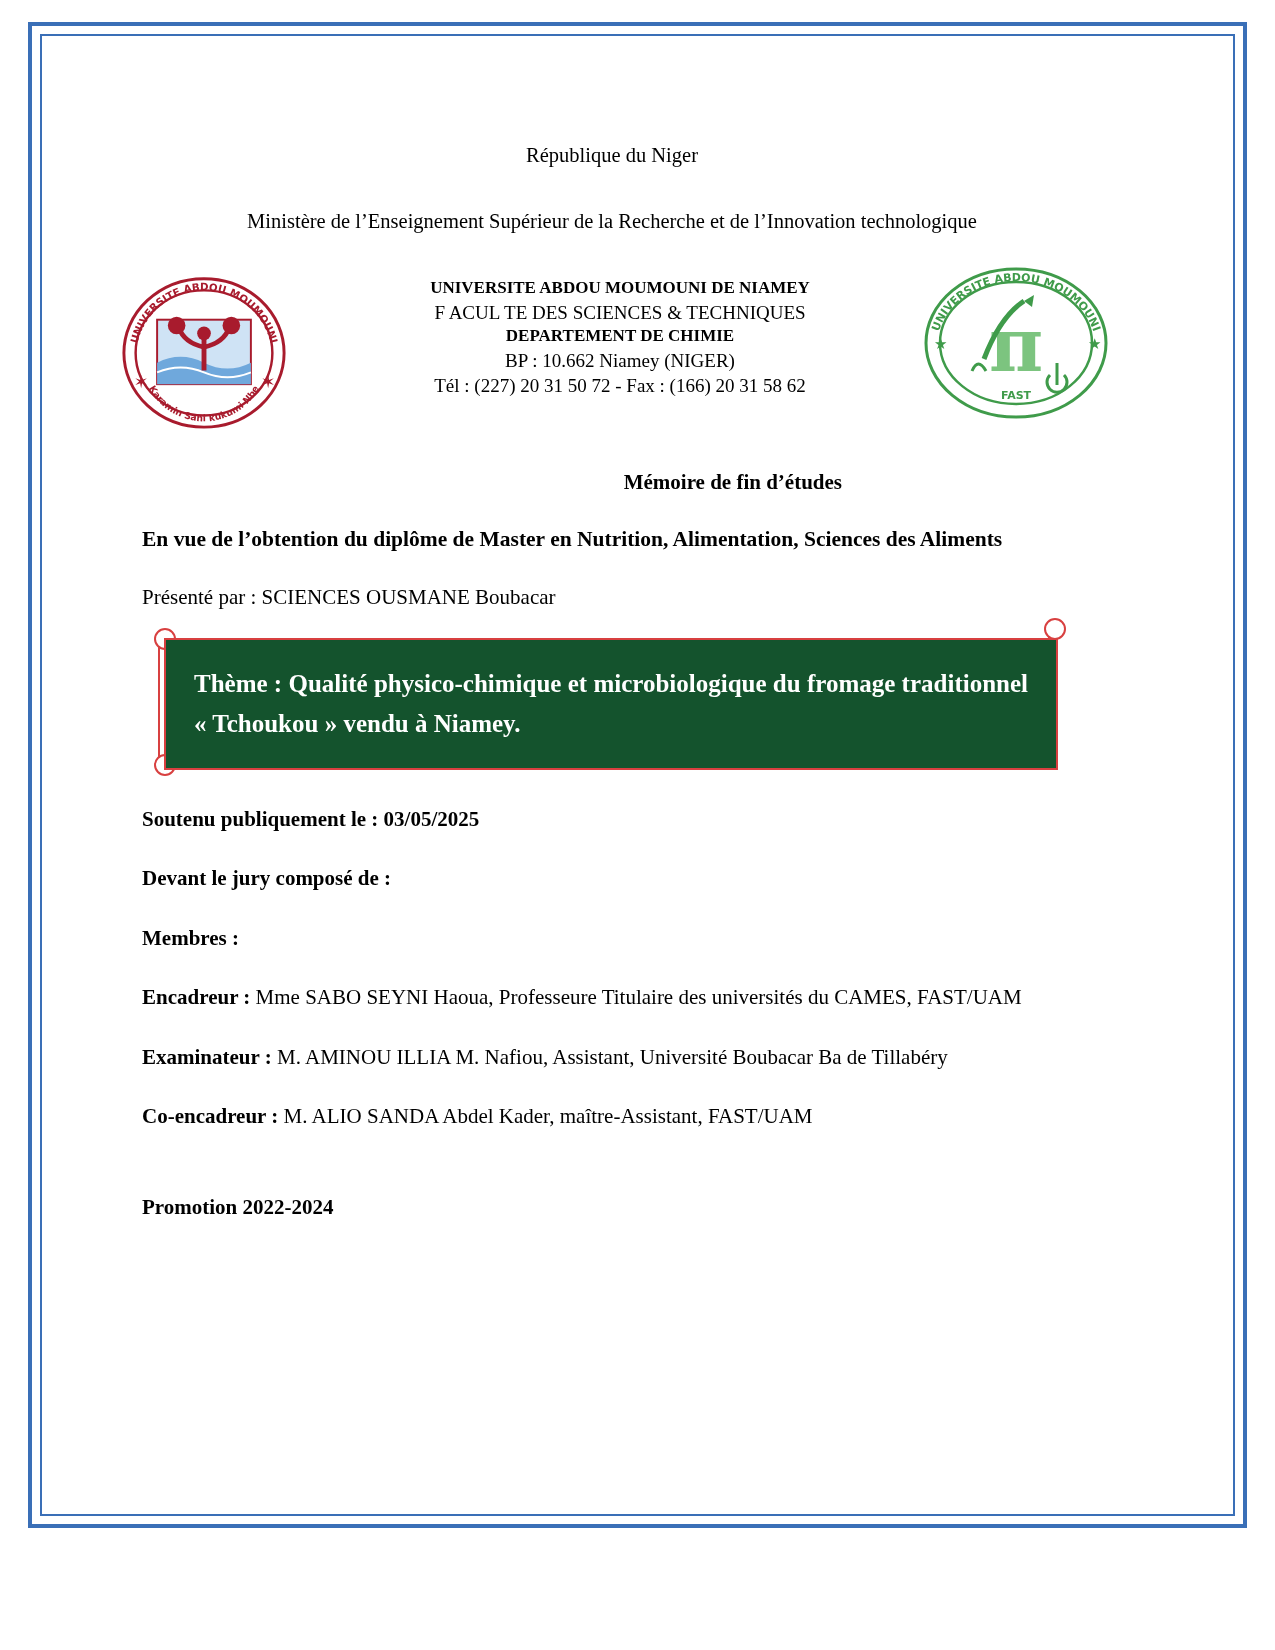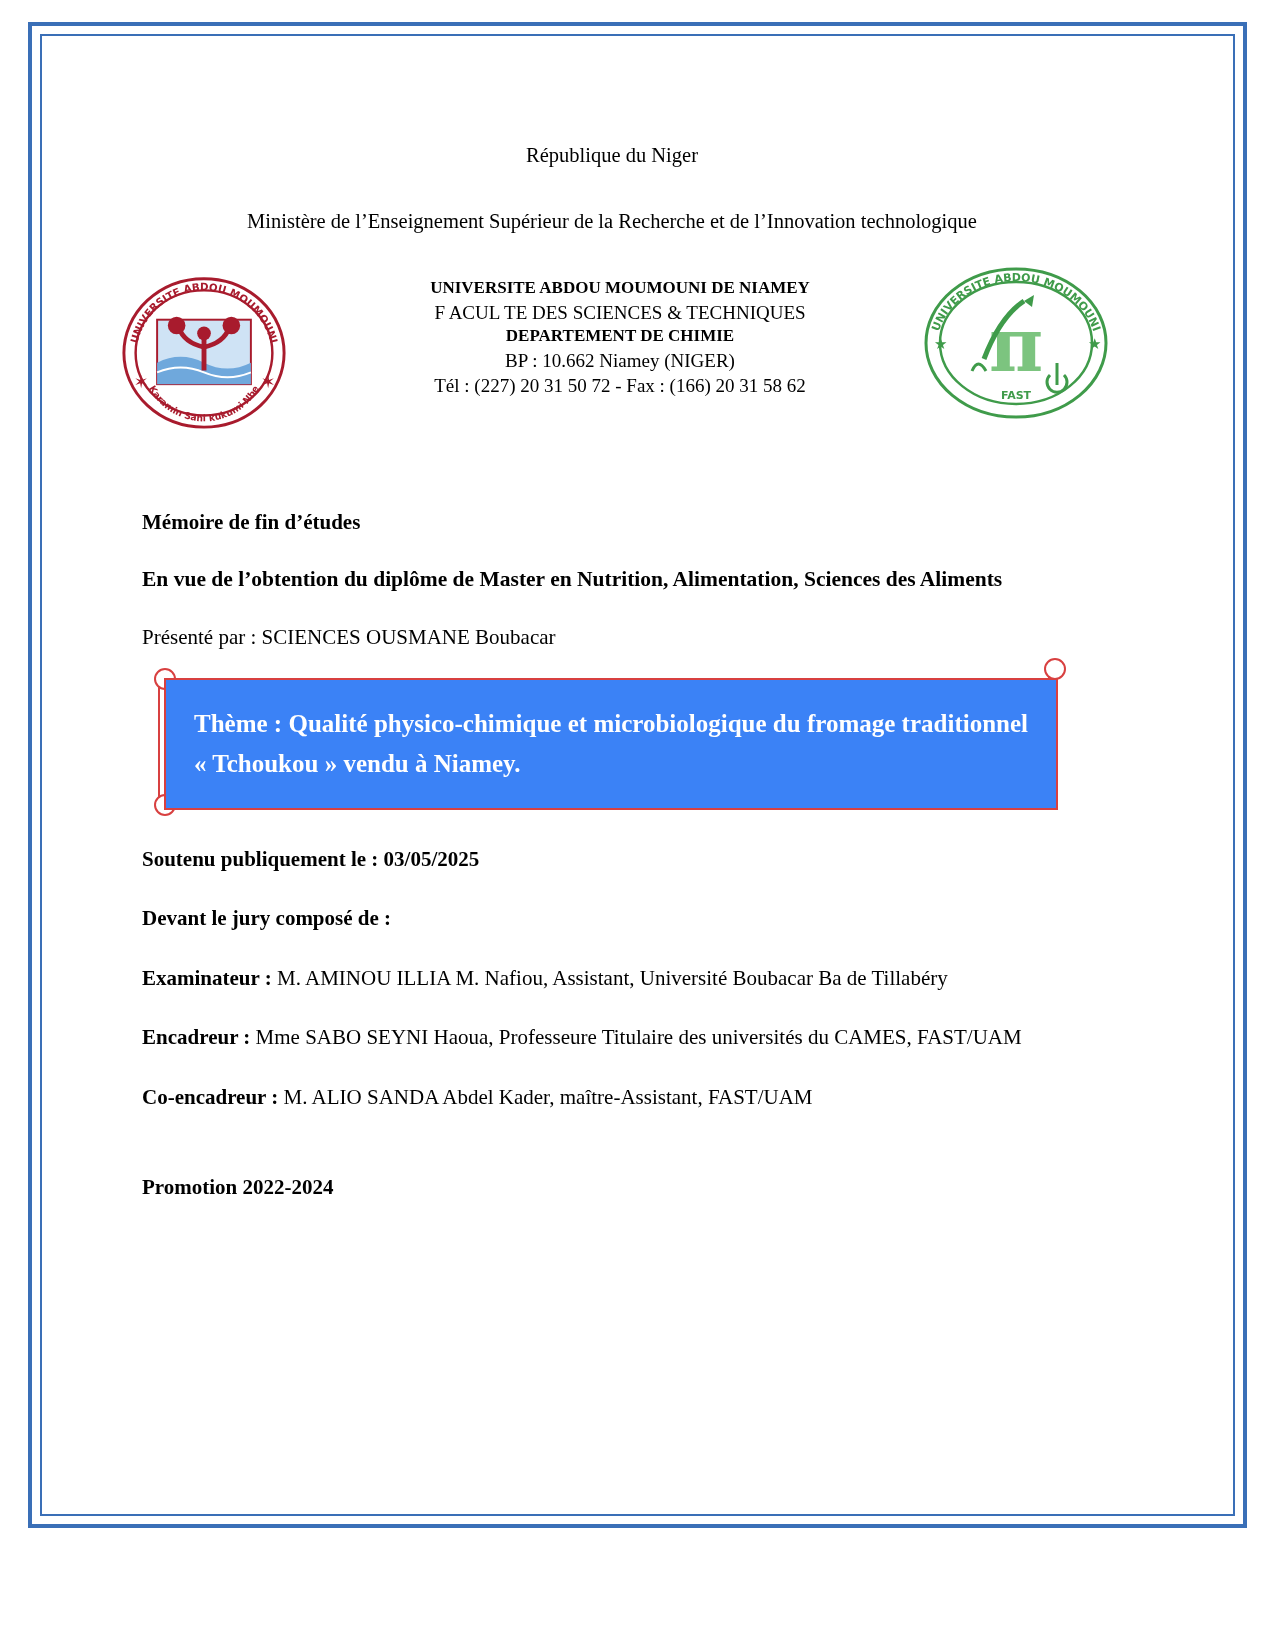--- a/index.html
+++ b/index.html
@@ -78,22 +78,22 @@
     left: 206px;
     right: 190px;
     top: 14px;
     text-align: center;
     font-size: 18.5px;
     line-height: 1.33;
   }
   .inst-text .b { font-weight: bold; font-size: 17px; }
   .inst-text .n { font-weight: normal; font-size: 19px; }
   .memoire {
-    margin-top: 72px;
-    text-align: left;
+    margin-top: 32px;
+    text-align: right;
     font-weight: bold;
     font-size: 21px;
     padding-right: 240px;
   }
   .diplome {
     margin-top: 28px;
     font-weight: bold;
     font-size: 21.5px;
     line-height: 1.55;
     text-align: justify;
@@ -110,21 +110,21 @@
     margin-left: 8px;
     width: 920px;
     height: 152px;
   }
   .theme-box {
     position: absolute;
     left: 14px;
     top: 14px;
     width: 894px;
     height: 132px;
-    background: #3b82f6;
+    background: #14532d;
     border: 2px solid #d84040;
     box-sizing: border-box;
     display: flex;
     align-items: center;
     padding: 0 28px;
   }
   .theme-text {
     color: #ffffff;
     font-weight: bold;
     font-size: 25px;
@@ -277,28 +277,31 @@
 
   <div class="jury-line">
     <b>Soutenu publiquement le : </b><b>03/05/2025</b>
   </div>
 
   <div class="jury-line">
     <b>Devant le jury composé de :</b>
   </div>
 
 
+  <div class="jury-line">
+    <b>Membres :</b>
+  </div>
+
+  <div class="jury-line">
+    <b>Encadreur : </b><span>Mme SABO SEYNI Haoua, Professeure Titulaire des universités du CAMES, FAST/UAM</span>
+  </div>
 
   <div class="jury-line">
     <b>Examinateur : </b><span>M. AMINOU ILLIA M. Nafiou, Assistant, Université Boubacar Ba de Tillabéry</span>
   </div>
 
   <div class="jury-line">
-    <b>Encadreur : </b><span>Mme SABO SEYNI Haoua, Professeure Titulaire des universités du CAMES, FAST/UAM</span>
-  </div>
-
-  <div class="jury-line">
     <b>Co-encadreur : </b><span>M. ALIO SANDA Abdel Kader, maître-Assistant, FAST/UAM</span>
   </div>
 
   <div class="promotion">Promotion 2022-2024</div>
 
 </div>
 
 </body></html>

